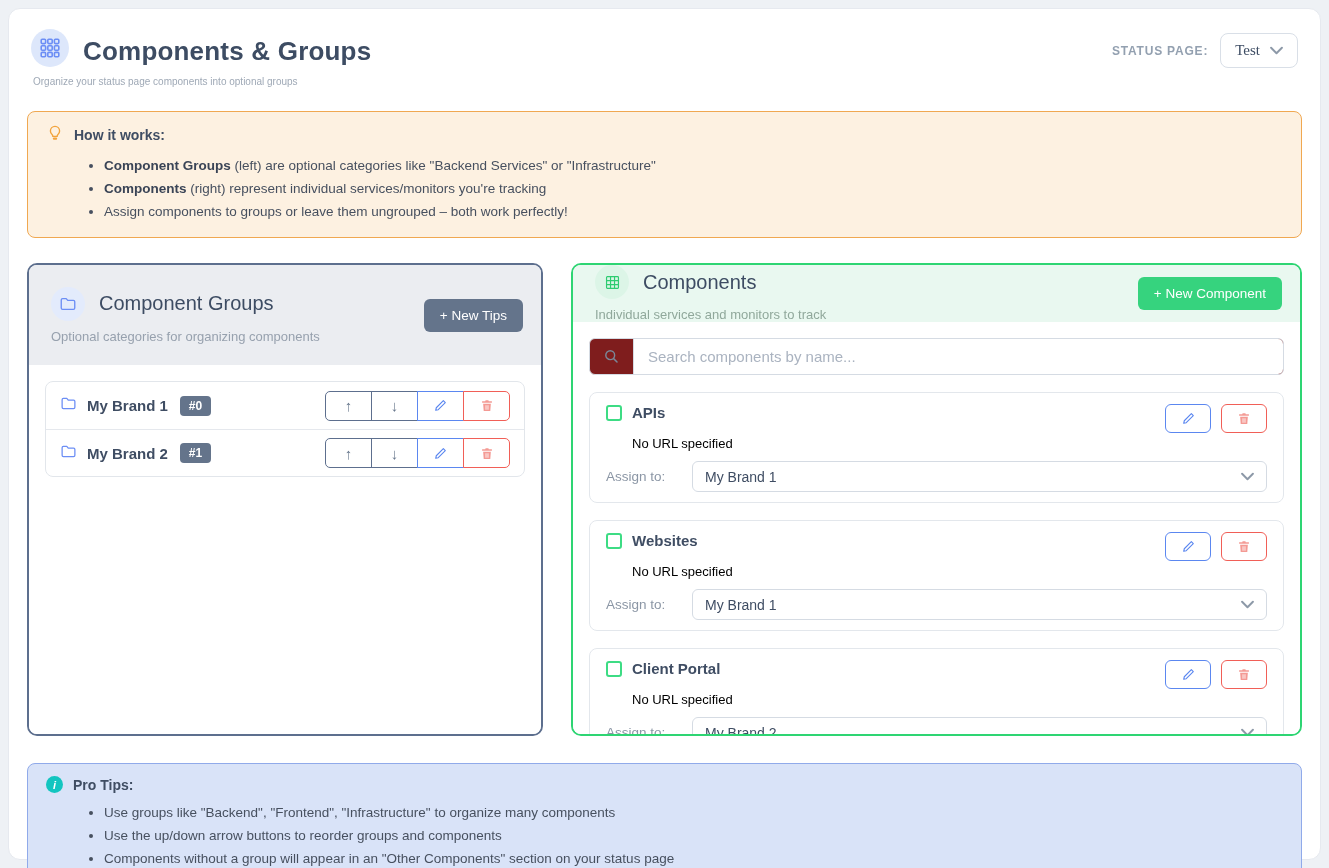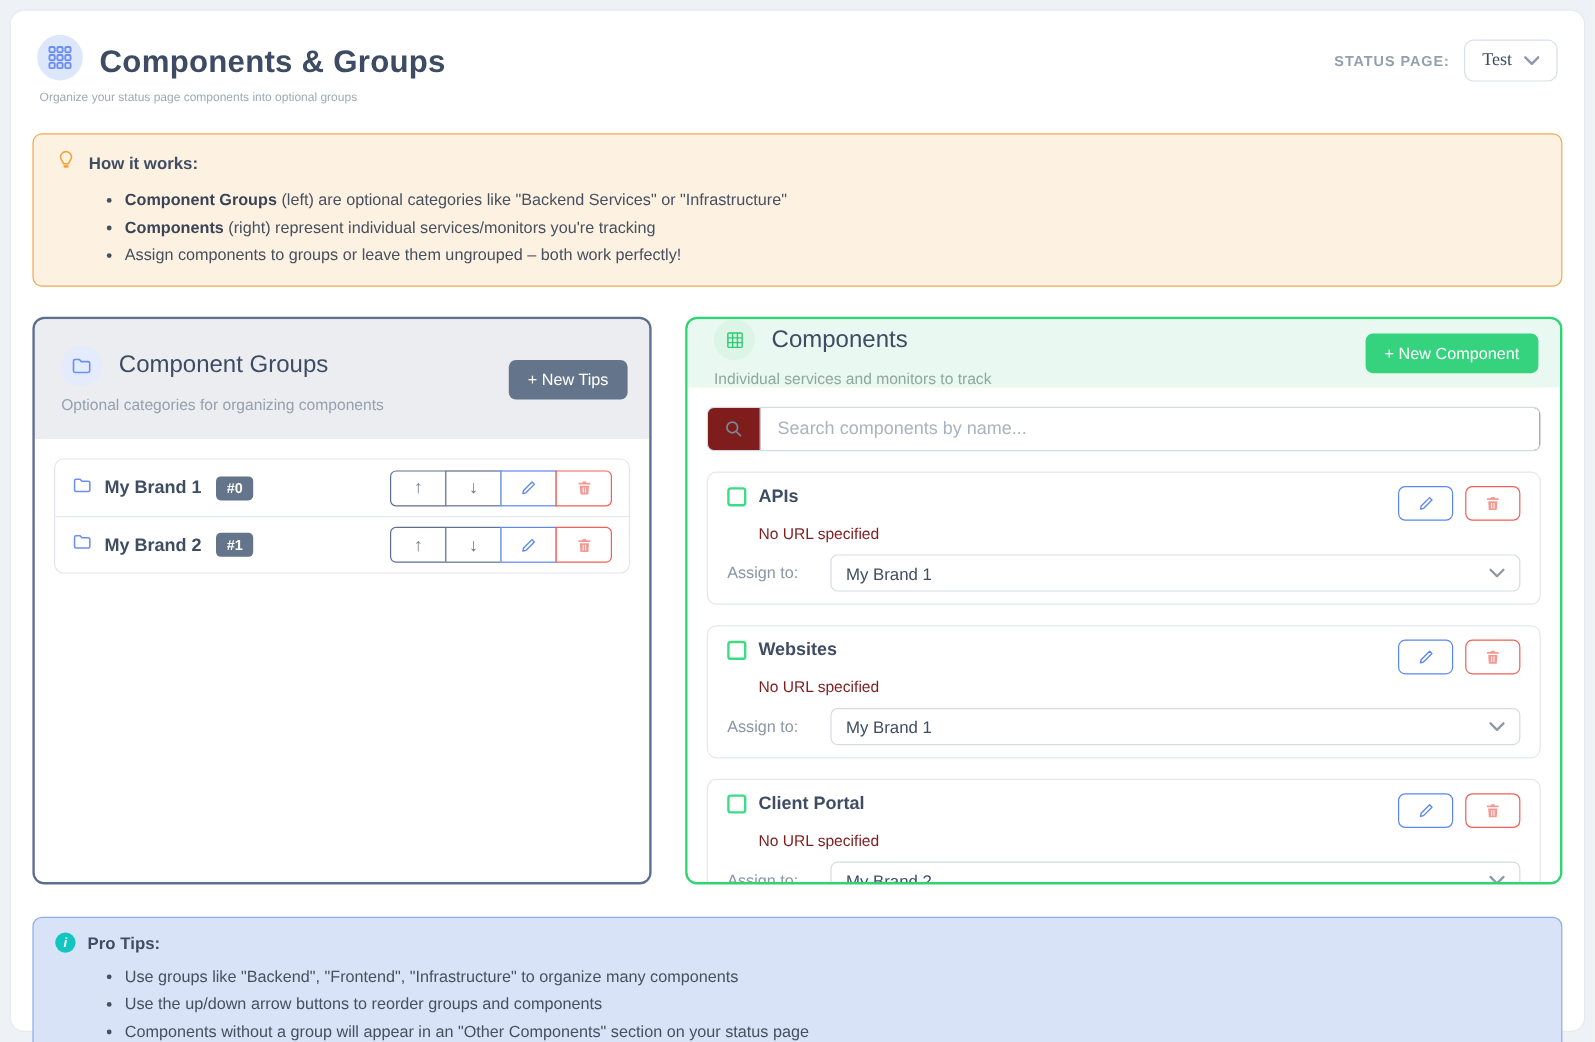--- a/index.html
+++ b/index.html
@@ -98,21 +98,21 @@
   .comp-card { border:1px solid #e3e7ec; border-radius:8px; padding:11px 16px 10px 16px; margin-top:17px; }
   .comp-top { display:flex; justify-content:space-between; align-items:flex-start; }
   .comp-name-row { display:flex; align-items:center; gap:10px; }
   .comp-check { width:16px; height:16px; border:2px solid #3ddc84; border-radius:3px; background:#fff; cursor:pointer; flex:0 0 auto; }
   .comp-name { font-size:15px; font-weight:700; color:#3f4d63; }
   .comp-actions { display:flex; gap:10px; }
   .icon-btn { width:46px; height:29px; border-radius:6px; background:#fff; cursor:pointer;
               display:flex; align-items:center; justify-content:center; }
   .icon-btn.edit { border:1px solid #5b87f0; color:#5b87f0; }
   .icon-btn.del  { border:1px solid #f15f57; color:#f49a94; }
-  .comp-url { margin:3px 0 0 26px; font-size:13px; color:#7f1d1d; }
+  .comp-url { margin:3px 0 0 26px; font-size:13px; color:#000000; }
   .assign-row { display:flex; align-items:center; margin-top:10px; }
   .assign-label { font-size:13.5px; color:#8b96a5; width:86px; flex:0 0 auto; }
   .assign-select { flex:1; height:31px; border:1px solid #d5dbe3; border-radius:6px; background:#fff;
                    display:flex; align-items:center; justify-content:space-between; padding:0 12px; cursor:pointer; }
   .assign-value { font-size:14px; color:#3f4d63; }
 </style>
 </head>
 <body>
 
 <div class="card">

